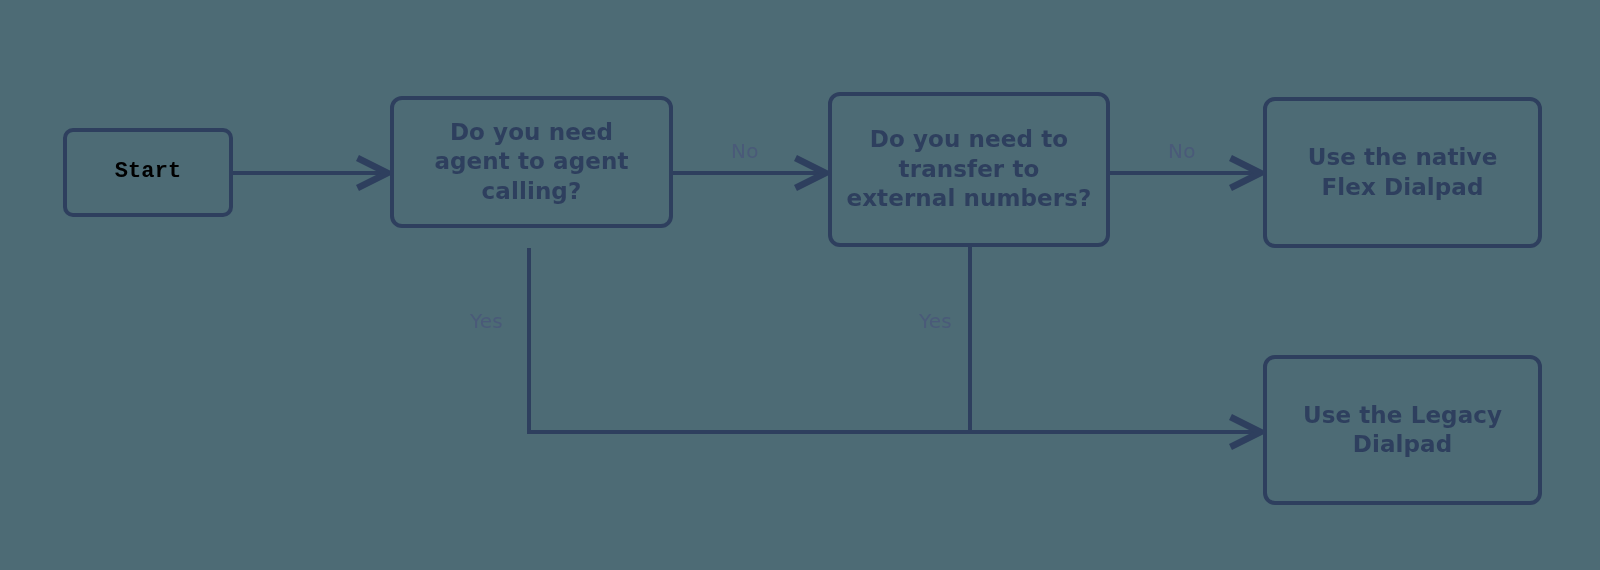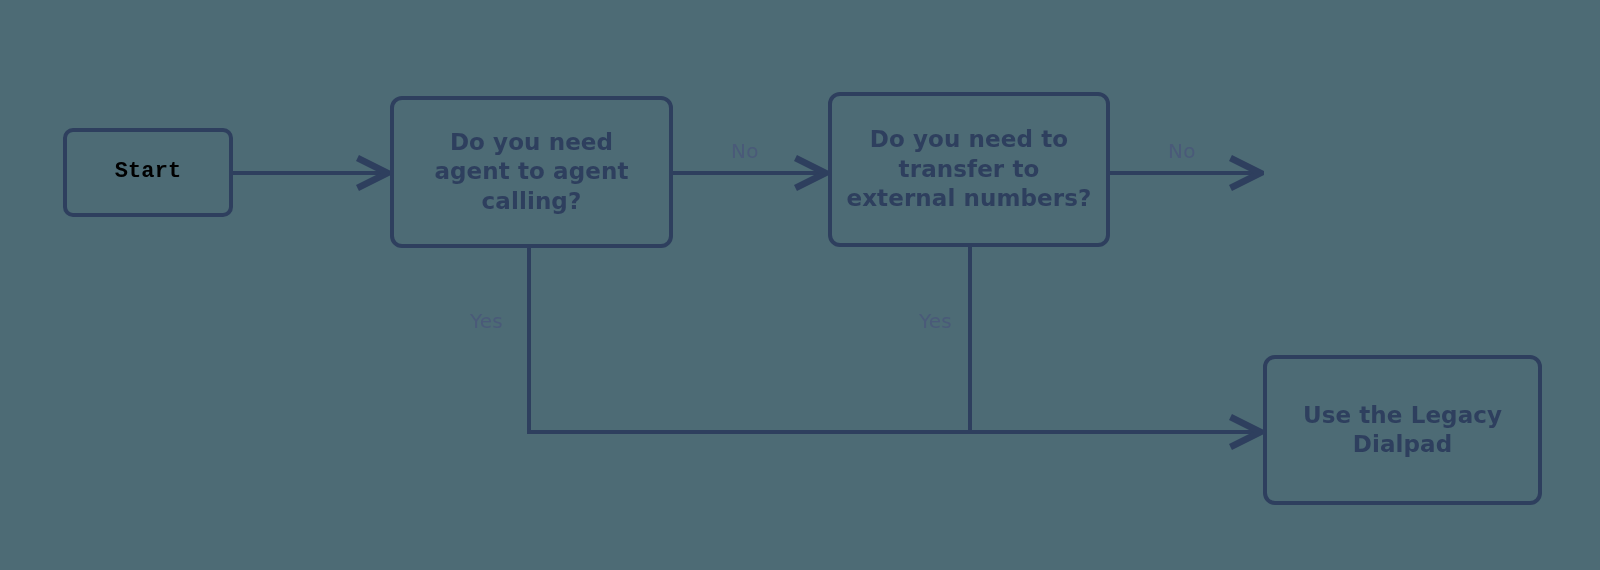--- a/index.html
+++ b/index.html
@@ -80,28 +80,31 @@
     <path d="M 529 248 L 529 432 L 1259 432" fill="none" stroke="#2e3f5e" stroke-width="4" stroke-linecap="butt" stroke-linejoin="miter" marker-end="url(#arrow)"></path>
 
      down joining the bottom rail --&gt;
     <path d="M 970 247 L 970 432" fill="none" stroke="#2e3f5e" stroke-width="4" stroke-linecap="butt"></path>
   </svg>
 
   <div class="node node-start" style="left:63px; top:128px; width:170px; height:89px;">
     <span>Start</span>
   </div>
 
-  <div class="node node-decision" style="left:390px; top:96px; width:283px; height:152px; padding:0 16px;">
+  <div class="node node-decision" style="left:390px; top:96px; width:283px; height:132px; padding:0 16px;">
     <span>Do you need agent to agent calling?</span>
   </div>
 
   <div class="node node-decision" style="left:828px; top:92px; width:282px; height:155px; padding:8px 14px;">
     <span>Do you need to transfer to external numbers?</span>
   </div>
 
+  <div class="node node-terminal" style="left:1263px; top:97px; width:279px; height:151px; padding:0 20px;">
+    <span>Use the native Flex Dialpad</span>
+  </div>
 
   <div class="node node-terminal" style="left:1263px; top:355px; width:279px; height:150px; padding:0 20px;">
     <span>Use the Legacy Dialpad</span>
   </div>
 
   <div class="edge-label" style="left:731px; top:139px;">No</div>
 
   <div class="edge-label" style="left:1168px; top:139px;">No</div>
 
   <div class="edge-label" style="left:470px; top:309px;">Yes</div>

